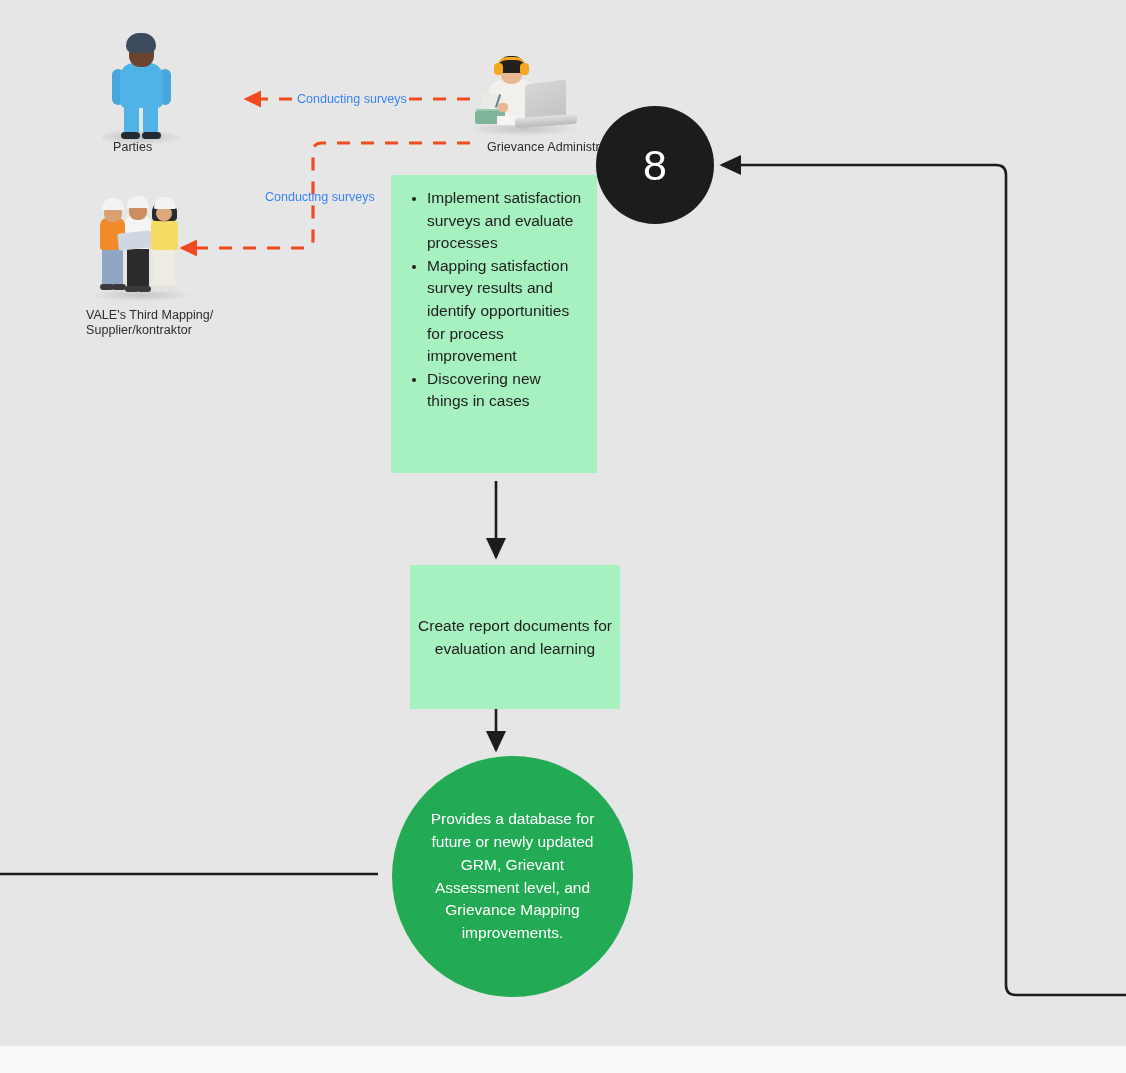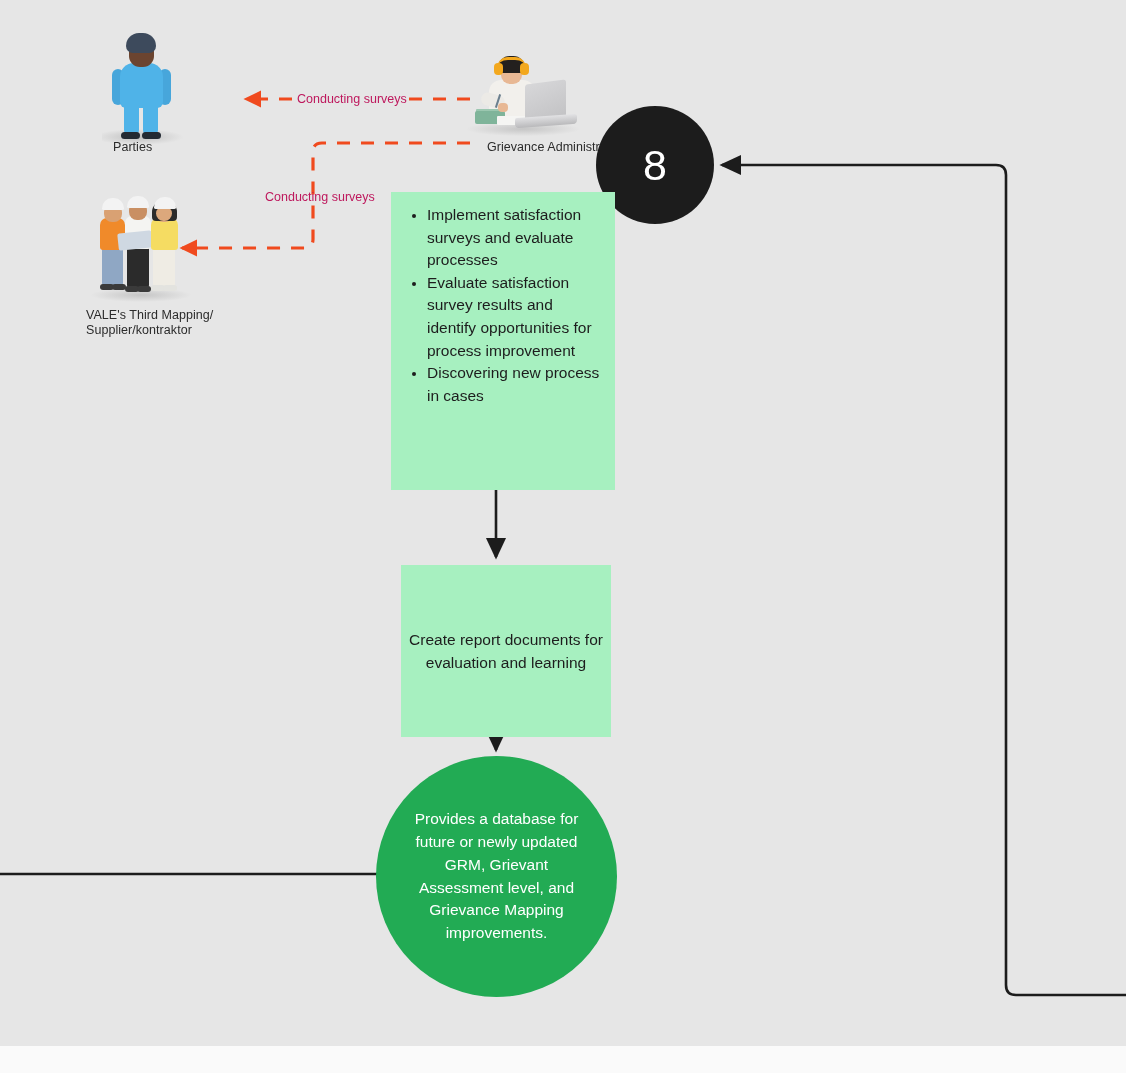--- a/index.html
+++ b/index.html
@@ -155,59 +155,59 @@
   }
   .a-laptop-base {
     position: absolute; left: 48px; top: 62px; width: 62px; height: 10px;
     background: linear-gradient(180deg,#e2e2e4,#b9b9bb);
     border-radius: 2px 3px 4px 4px; transform: skewY(-4deg);
   }
 
   
   .box-bullets {
     position: absolute;
-    left: 391px; top: 192px;
-    width: 224px; height: 298px;
+    left: 391px; top: 175px;
+    width: 206px; height: 298px;
     background: #a7f0c0;
     box-sizing: border-box;
     padding: 12px 12px 8px 14px;
   }
   .box-bullets ul {
     margin: 0; padding: 0 0 0 22px;
     list-style: disc;
   }
   .box-bullets li {
     font-size: 15.5px;
     line-height: 22.6px;
     color: #1d1d1d;
     margin: 0;
   }
   .box-bullets li::marker { font-size: 14px; }
 
   .box-report {
     position: absolute;
-    left: 401px; top: 565px;
-    width: 210px; height: 172px;
+    left: 410px; top: 565px;
+    width: 210px; height: 144px;
     background: #a7f0c0;
     display: flex;
     align-items: center;
     justify-content: flex-end;
     text-align: center;
     box-sizing: border-box;
     padding: 0 8px;
   }
   .box-report span {
     font-size: 15.5px;
     line-height: 23px;
     color: #1d1d1d;
   }
 
   .circle-outcome {
     position: absolute;
-    left: 376px; top: 756px;
+    left: 392px; top: 756px;
     width: 241px; height: 241px;
     border-radius: 50%;
     background: #22ab54;
     display: flex;
     align-items: center;
     justify-content: center;
     text-align: center;
   }
   .circle-outcome span {
     display: block;
@@ -231,21 +231,21 @@
     font-size: 43px;
     color: #ffffff;
     line-height: 1;
     font-weight: 400;
   }
 
   
   .edge-label {
     position: absolute;
     font-size: 12.5px;
-    color: #be185d;
+    color: #3b82f6;
     white-space: nowrap;
   }
   .lbl-top    { left: 297px; top: 92px; }
   .lbl-second { left: 265px; top: 190px; }
 
   .bottom-strip {
     position: absolute;
     left: 0; top: 1046px;
     width: 1126px; height: 27px;
     background: #fafafa;
@@ -353,22 +353,22 @@
   <div class="edge-label lbl-top">Conducting surveys</div>
   <div class="edge-label lbl-second">Conducting surveys</div>
 
   <div class="circle-step">
     <span>8</span>
   </div>
 
   <div class="box-bullets">
     <ul>
       <li>Implement satisfaction surveys and evaluate processes</li>
-      <li>Evaluate satisfaction survey results and identify opportunities for process improvement</li>
-      <li>Discovering new process in cases</li>
+      <li>Mapping satisfaction survey results and identify opportunities for process improvement</li>
+      <li>Discovering new things in cases</li>
     </ul>
   </div>
 
   <div class="box-report">
     <span>Create report documents for evaluation and learning</span>
   </div>
 
   <div class="circle-outcome">
     <span>Provides a database for future or newly updated GRM, Grievant Assessment level, and Grievance Mapping improvements.</span>
   </div>

